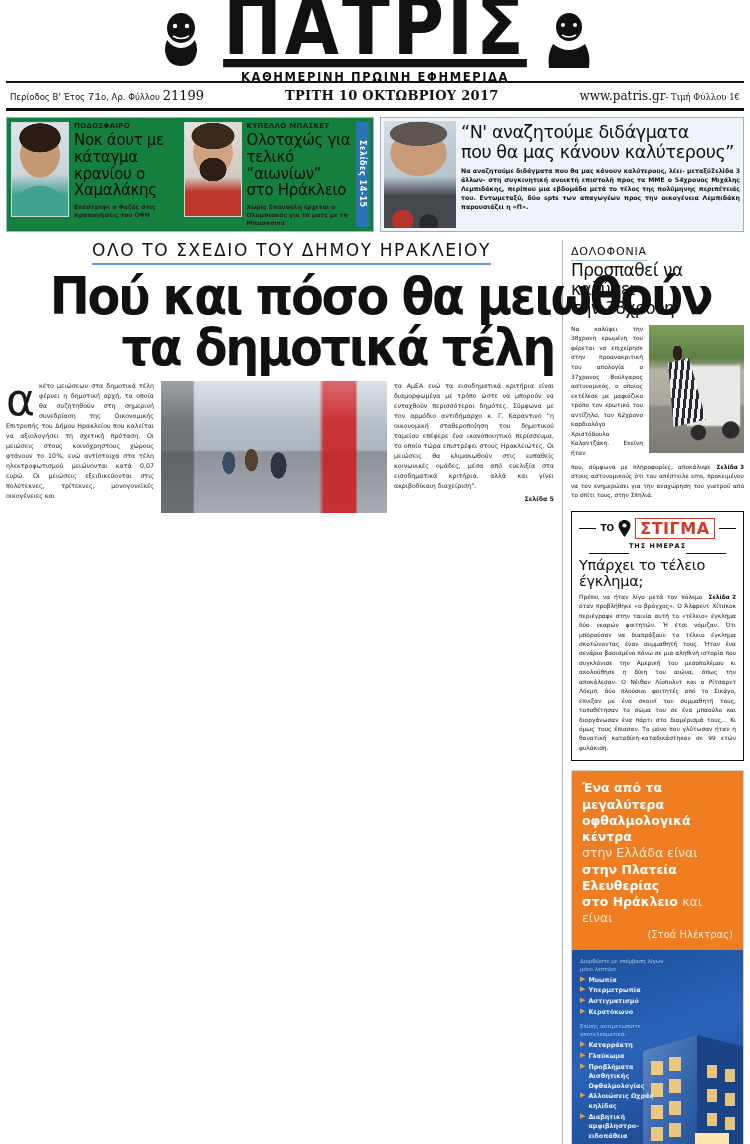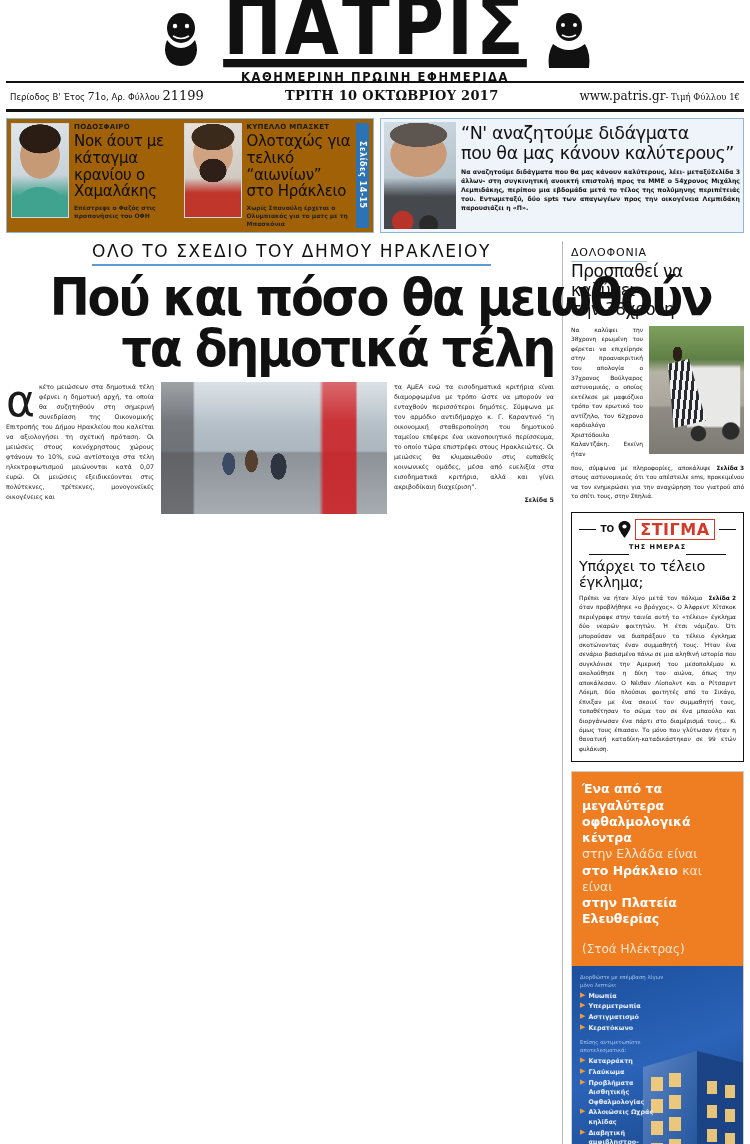--- a/index.html
+++ b/index.html
@@ -28,30 +28,30 @@
     font-size: 11.5px; font-weight: 700; letter-spacing: 1.6px;
     margin-top: 12px; color: #111;
   }
   .rule-thick { border-top: 2px solid #111; margin: 3px 0 0 0; }
   .infobar {
     display: flex; align-items: baseline; justify-content: space-between;
     font-size: 10px; padding: 5px 4px 5px 4px; color: #111;
   }
   .infobar .left { font-size: 8.5px; }
   .infobar .left b { font-size: 13px; font-family: "DejaVu Serif", serif; font-weight: 400;}
-  .infobar .left i { font-style: normal; font-size: 13px; font-family: Liberation Serif, serif;}
+  .infobar .left i { font-style: normal; font-size: 11px; font-family: Liberation Mono, monospace;}
   .infobar .center { font-family: "DejaVu Serif", serif; font-weight: 700; font-size: 13px; letter-spacing: .3px;}
   .infobar .right { font-family: "DejaVu Serif", serif; font-size: 12px; }
   .infobar .right small { font-size: 8.5px; }
   .rule-thick2 { border-top: 3px solid #111; }
 
   
   .teasers { display: flex; gap: 6px; margin-top: 6px; }
   .teaser-sports {
-    width: 368px; border: 1px solid #8fb7d4; background: #a16207;
+    width: 368px; border: 1px solid #8fb7d4; background: #15803d;
     display: flex; position: relative; padding: 4px; gap: 4px;
   }
   .tz { display: flex; gap: 5px; width: 176px; }
   .tz-photo { width: 58px; height: 95px; flex: none; position: relative; overflow: hidden; border: 1px solid #cdd8e2; }
   .tz-txt { flex: 1; min-width: 0; }
   .kicker {
     font-size: 7px; font-weight: 700; letter-spacing: .3px; color: #1a1a1a;
     text-transform: uppercase; margin-bottom: 2px;
   }
   .tz-head {
@@ -131,21 +131,21 @@
   .stigma-rule { display: flex; align-items: flex-end; justify-content: center;}
   .stigma-rule .l { width: 40px; border-top: 1.5px solid #111; }
   .stigma-head { font-size: 14.5px; text-align: left; margin: 3px 0 4px; letter-spacing: -.3px;}
   .stigma-body { font-size: 5.9px; line-height: 1.6; text-align: justify; }
 
   
   .ad-eye { margin-top: 9px; border: 1px solid #cfcfcf; }
   .ad-eye-top { background: #ef7d22; color: #fff; padding: 9px 10px 10px; }
   .ad-eye-top .l1 { font-size: 12.5px; font-weight: 700; line-height: 1.3; }
   .ad-eye-top .l2 { font-size: 12.5px; font-weight: 400; line-height: 1.3; color: #fde6d0;}
-  .ad-eye-top .l3 { font-size: 12px; text-align: left; color: #fde6d0; margin-top: 14px;}
+  .ad-eye-top .l3 { font-size: 10px; text-align: right; color: #fde6d0; margin-top: 2px;}
   .ad-eye-mid { background: linear-gradient(160deg,#1c4f9c 0%, #2a63b8 45%, #17407f 100%); padding: 7px 8px; display: flex; gap: 4px; min-height: 150px; position: relative; overflow:hidden;}
   .ad-list { width: 90px; color: #cfe0f5; font-size: 6.4px; line-height: 1.5; z-index:2;}
   .ad-list .note { font-size: 5.4px; margin-bottom: 3px; color:#a8c4e8; }
   .ad-list li { list-style: none; display: flex; gap: 3px; align-items: flex-start; margin-bottom: 1px; font-weight: 700; color: #e8f0fb;}
   .ad-list li .arw { color: #ef9a3c; font-size: 7px; line-height: 1.1;}
   .ad-building { position: absolute; right: -6px; bottom: 0; width: 112px; height: 140px; }
 
   
   .ph { position: absolute; inset: 0; }
 </style>
@@ -340,23 +340,23 @@
           <span>Πρέπει να ήταν λίγο μετά τον πόλεμο όταν προβλήθηκε «ο βρόγχος». Ο Άλφρεντ Χίτσκοκ περιέγραφε στην ταινία αυτή το «τέλειο» έγκλημα δύο νεαρών φοιτητών. Ή έτσι νόμιζαν. Ότι μπορούσαν να διαπράξουν το τέλειο έγκλημα σκοτώνοντας έναν συμμαθητή τους. Ήταν ένα σενάριο βασισμένο πάνω σε μια αληθινή ιστορία που συγκλόνισε την Αμερική του μεσοπολέμου κι ακολούθησε η δίκη του αιώνα, όπως την αποκάλεσαν. Ο Νέιθαν Λίοπολντ και ο Ρίτσαρντ Λόεμπ, δύο πλούσιοι φοιτητές από το Σικάγο, έπνιξαν με ένα σκοινί τον συμμαθητή τους, τοποθέτησαν το σώμα του σε ένα μπαούλο και διοργάνωσαν ένα πάρτι στο διαμέρισμά τους... Κι όμως τους έπιασαν. Το μόνο που γλύτωσαν ήταν η θανατική καταδίκη-καταδικάστηκαν σε 99 ετών φυλάκιση.</span>
         </div>
       </div>
 
       
       <div class="ad-eye">
         <div class="ad-eye-top">
           <div class="l1">Ένα από τα μεγαλύτερα</div>
           <div class="l1">οφθαλμολογικά κέντρα</div>
           <div class="l2">στην Ελλάδα είναι</div>
+          <div class="l1">στην Πλατεία Ελευθερίας</div>
           <div class="l1"><span>στο Ηράκλειο</span>
             <span style="font-weight:400;color:#fde6d0">και είναι</span></div>
-          <div class="l1">στην Πλατεία Ελευθερίας</div>
           <div class="l3">(Στοά Ηλέκτρας)</div>
         </div>
         <div class="ad-eye-mid">
           <div class="ad-list">
             <div class="note">Διορθώστε με επέμβαση λίγων μόνο λεπτών:</div>
             <ul>
               <li>
                   <span class="arw">▶</span>
                   <span>Μυωπία</span>
                 </li>

